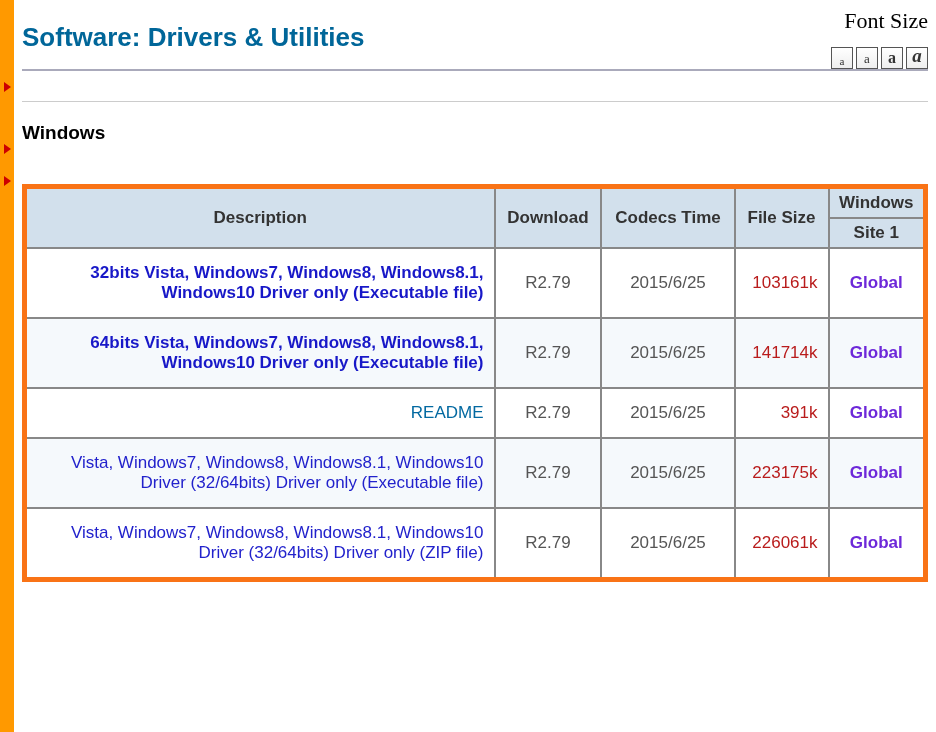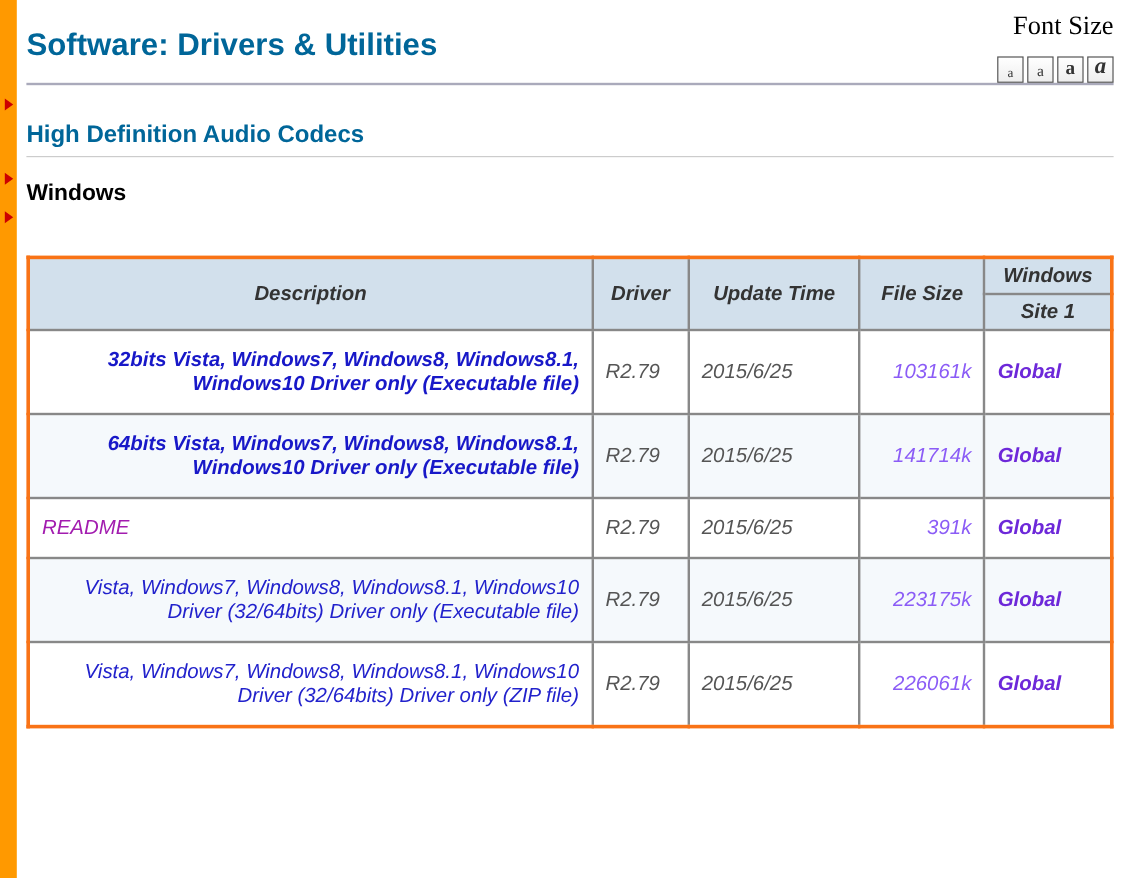--- a/index.html
+++ b/index.html
@@ -99,48 +99,47 @@
   }
   .os-nav a { color: #555; text-decoration: none; cursor: pointer; }
   .section-label {
     font-weight: bold;
     font-size: 19px;
     margin: 20px 0 40px 0;
   }
   table.downloads {
     border-collapse: collapse;
     width: 100%;
-    border: 3px solid #f97316;
+    border: 5px solid #f97316;
     font-size: 17px;
-    font-style: italic;
   }
   table.downloads th {
     background: #d2e0ec;
     color: #333;
     font-weight: bold;
     text-align: center;
     padding: 12px 8px;
     border: 2px solid #888;
   }
   table.downloads td {
     border: 2px solid #888;
     padding: 14px 10px;
-    text-align: left;
+    text-align: center;
     color: #555;
     background: #fff;
   }
   table.downloads tr.alt td { background: #f5f9fc; }
   table.downloads td.desc {
     text-align: right;
     color: #2222cc;
     cursor: pointer;
   }
   table.downloads td.desc.strong { font-weight: bold; color: #1818c8; }
-  table.downloads td.readme { text-align: left; color: #a21caf; }
-  table.downloads td.filesize { text-align: right; color: #8b5cf6; }
+  table.downloads td.readme { text-align: right; color: #0369a1; }
+  table.downloads td.filesize { text-align: right; color: #b91c1c; }
   table.downloads td.global { font-weight: bold; color: #6d28d9; cursor: pointer; }
   table.downloads th.download-header { padding: 4px 6px; }
 </style>
 </head>
 <body>
 
 <div class="page">
   <div class="left-rail">
     <span class="arrow" style="top:82px"></span>
     <span class="arrow" style="top:144px"></span>
@@ -155,32 +154,31 @@
         <div class="fs-icons">
           <span class="fs-icon sz1">a</span>
           <span class="fs-icon sz2">a</span>
           <span class="fs-icon sz3">a</span>
           <span class="fs-icon sz4">a</span>
         </div>
       </div>
     </div>
     <hr class="main-hr">
 
-    <div class="subtitle">High Definition Audio Codecs</div>
     <hr class="sub-hr">
 
 
     <div class="section-label">Windows</div>
 
     <table class="downloads">
       <thead>
         <tr>
           <th rowspan="2" style="width:470px">Description</th>
-          <th rowspan="2">Driver</th>
-          <th rowspan="2">Update Time</th>
+          <th rowspan="2">Download</th>
+          <th rowspan="2">Codecs Time</th>
           <th rowspan="2">File Size</th>
           <th class="download-header">Windows</th>
         </tr>
         <tr>
           <th class="download-header">Site 1</th>
         </tr>
       </thead>
       <tbody id="tbody">
           <tr>
             <td class="desc strong">32bits Vista, Windows7, Windows8, Windows8.1, Windows10 Driver only (Executable file)</td>

